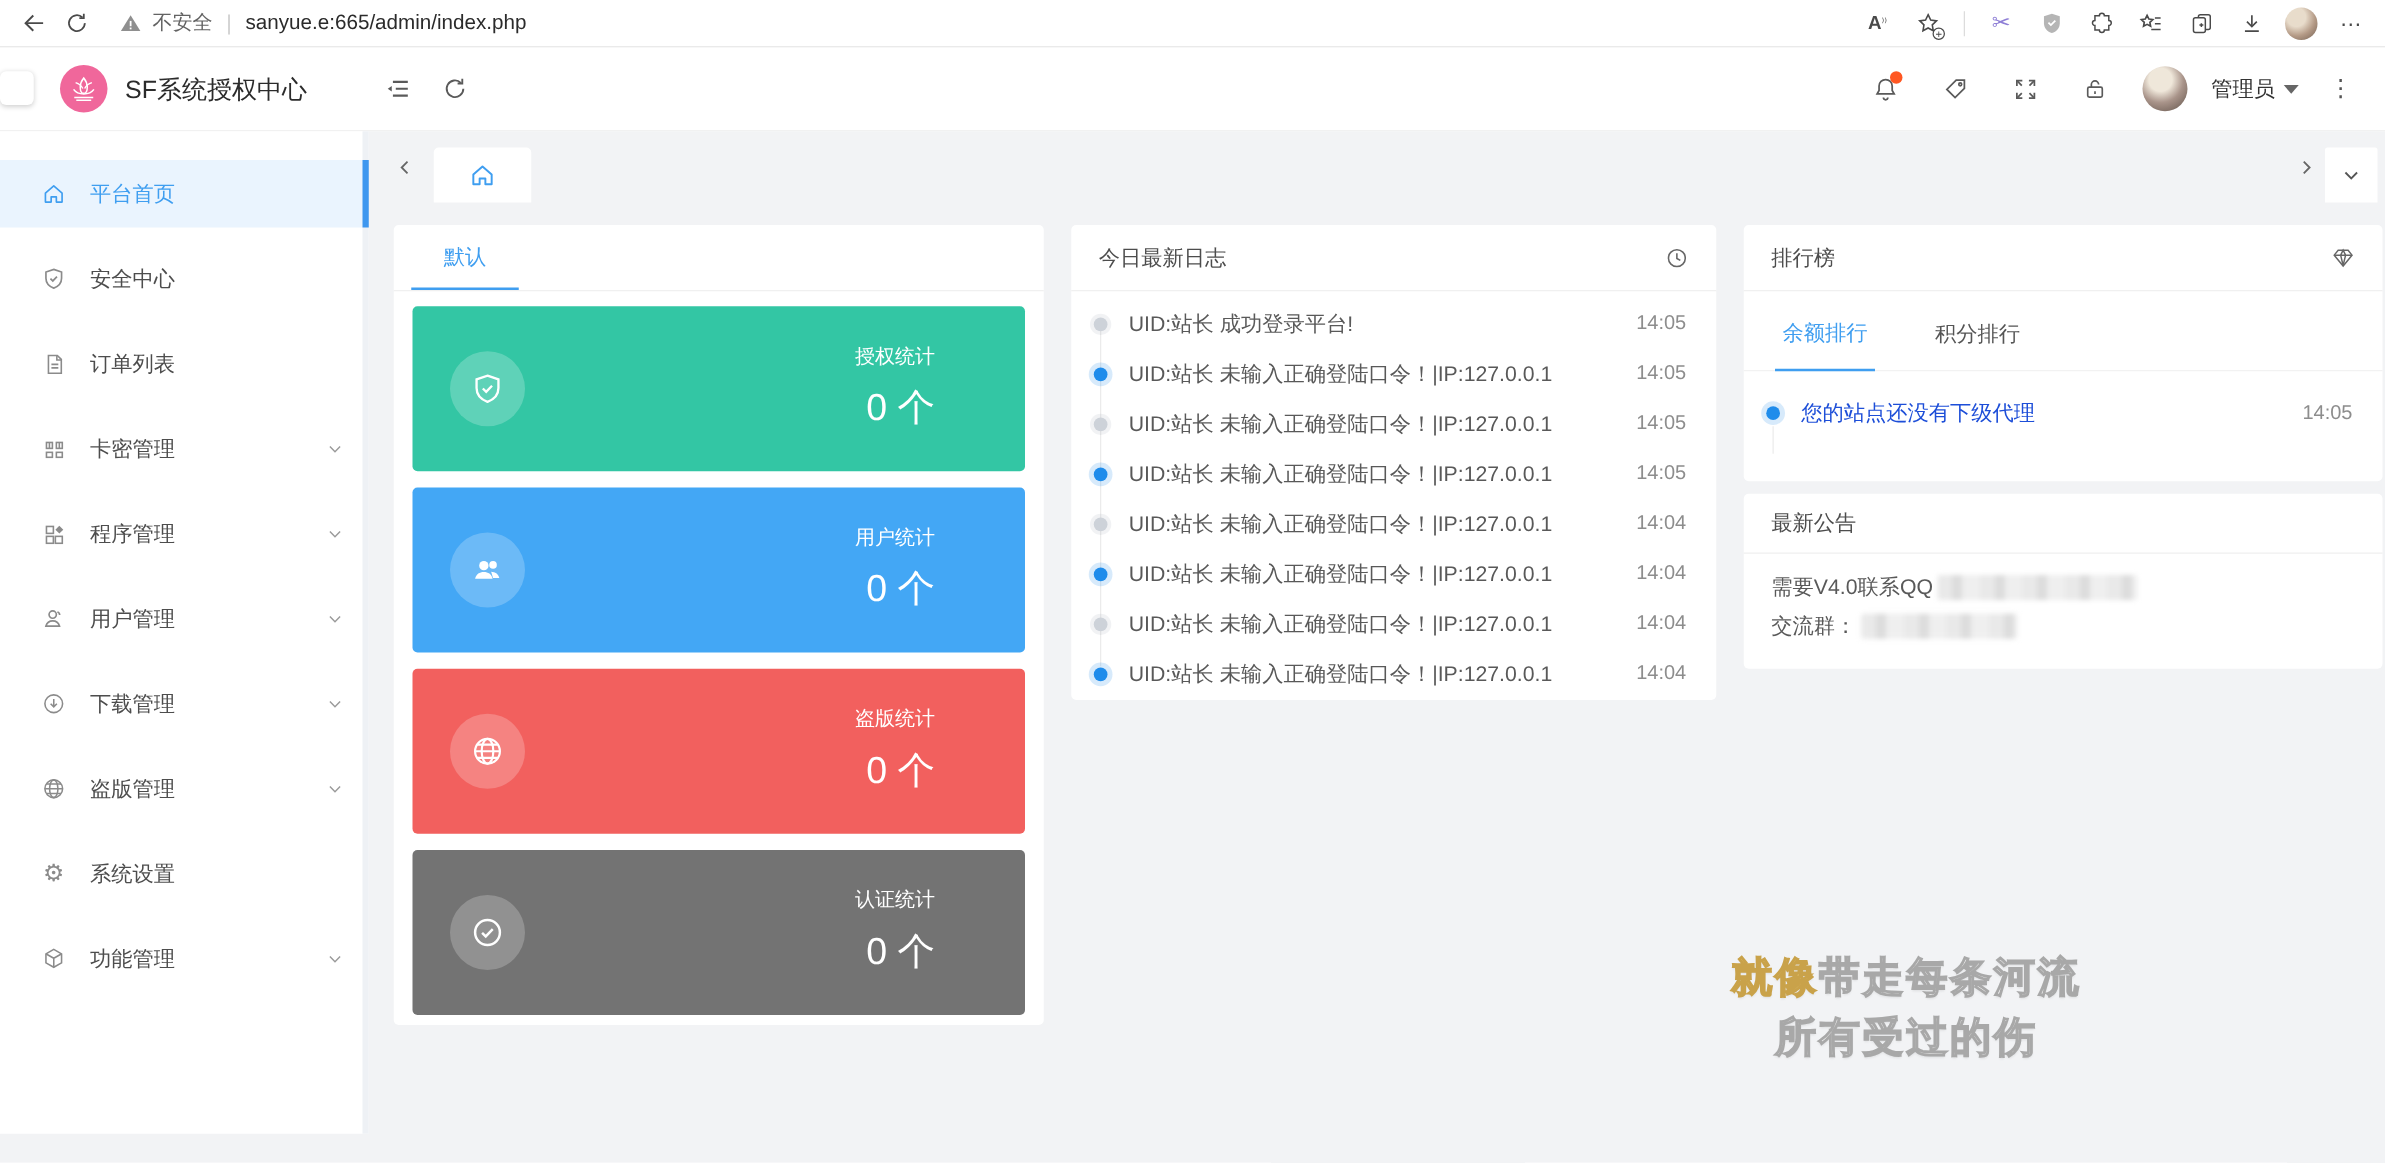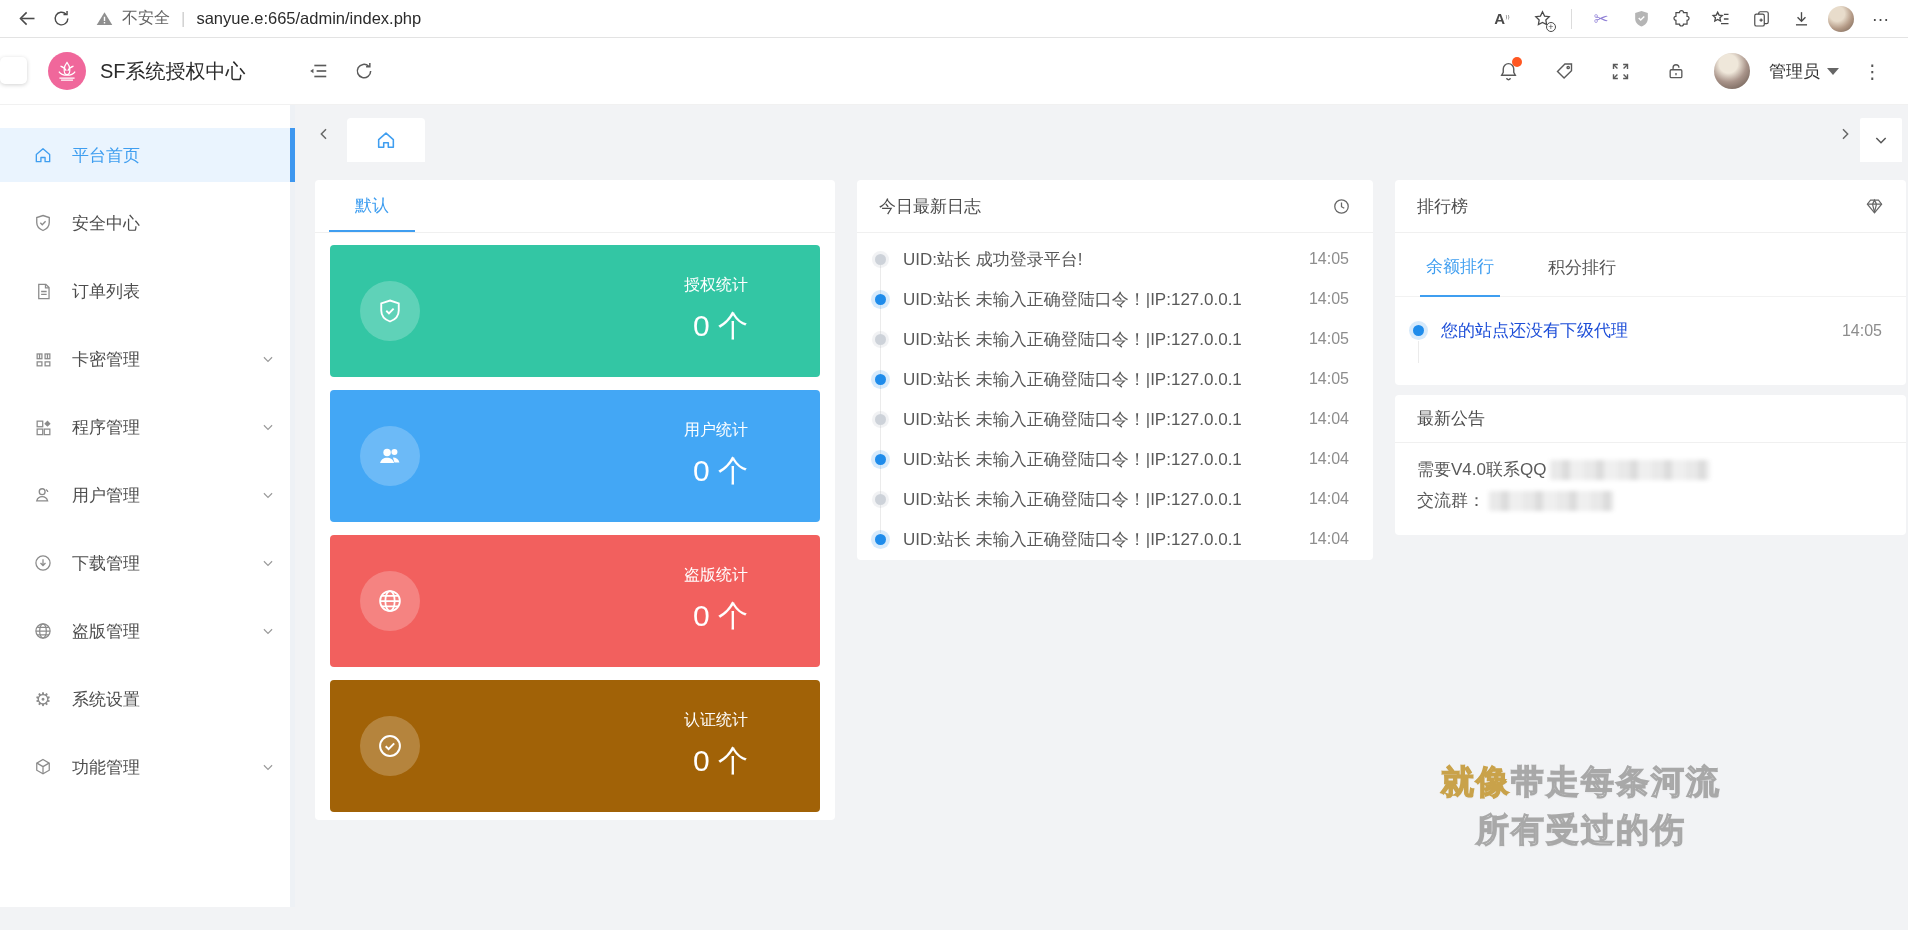--- a/index.html
+++ b/index.html
@@ -82,21 +82,21 @@
   .stats-card { width:520px; height:640px; }
   .stats-tabrow { height:53px; border-bottom:1px solid #f0f0f0; display:flex; padding:0 14px; }
   .stats-tab { padding:0 26px; display:flex; align-items:center; color:#3f9ef0; font-size:17px;
     border-bottom:2px solid #3f9ef0; }
   .stats-body { padding:12px 15px 0 15px; }
   .stat-box { height:132px; border-radius:4px; margin-bottom:13px; position:relative;
     display:flex; align-items:center; color:#fff; }
   .stat-box.teal   { background:#33c6a4; }
   .stat-box.blue   { background:#43a7f5; }
   .stat-box.red    { background:#f2605e; }
-  .stat-box.purple { background:#a16207; }
+  .stat-box.purple { background:#737373; }
   .stat-ico { width:60px; height:60px; border-radius:50%; background:rgba(255,255,255,.22);
     margin-left:30px; display:flex; align-items:center; justify-content:center; }
   .stat-text { margin-left:auto; text-align:right; padding-right:72px; }
   .stat-label { font-size:16px; margin-bottom:10px; }
   .stat-value { font-size:30px; }
 
   .log-card { width:516px; height:380px; }
   .log-list { position:relative; padding:6px 24px 0 18px; }
   .log-list::before { content:""; position:absolute; left:23px; top:26px; bottom:26px; width:1px; background:#ebebeb; }
   .log-row { height:40px; display:flex; align-items:center; position:relative; }
@@ -120,21 +120,21 @@
   .notice-header { height:48px; display:flex; align-items:center; padding:0 22px;
     border-bottom:1px solid #f0f0f0; font-size:17px; color:#4d4d4d; }
   .notice-body { padding:11px 22px 0 22px; font-size:17px; color:#595959; line-height:31px; }
   .notice-line { display:flex; align-items:center; }
   .blur-box { display:inline-block; height:20px; border-radius:2px; margin-left:4px;
     background:repeating-linear-gradient(90deg,#e9e9e9 0 12px,#dcdcdc 12px 20px,#efefef 20px 34px);
     filter:blur(2px); }
   .blur-1 { width:160px; } .blur-2 { width:125px; }
 
   
-  .subtitle { position:absolute; left:1116px; top:653px; width:340px; text-align:center;
+  .subtitle { position:absolute; left:1060px; top:653px; width:340px; text-align:center;
     font-size:33px; font-weight:bold; letter-spacing:2px; line-height:1.45;
     color:#fdfdfd; -webkit-text-stroke:1.2px #a8a8a8; text-shadow:0 1px 2px rgba(0,0,0,.08); }
   .subtitle .gold { color:#e7c473; -webkit-text-stroke:1.2px #c9a24a; }
 
   .corner-box { position:absolute; left:0; top:57px; width:27px; height:27px; background:#fff;
     border-radius:5px; box-shadow:0 1px 4px rgba(0,0,0,.18); }
 
   svg { display:block; }
 </style>
 </head>

